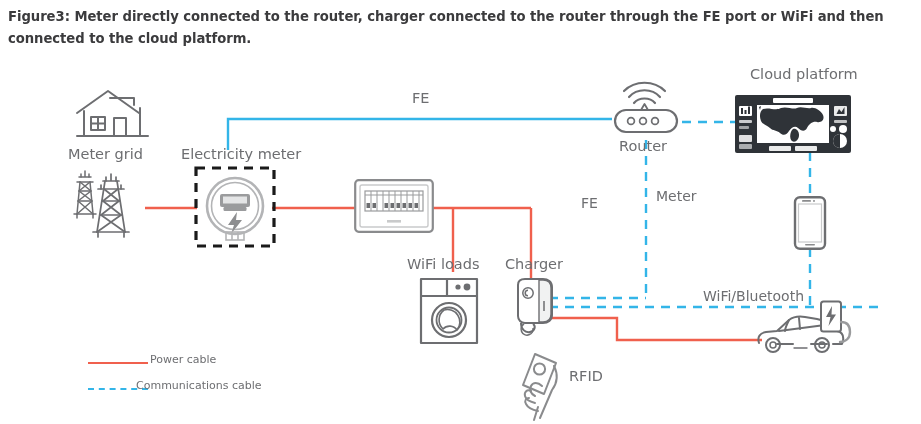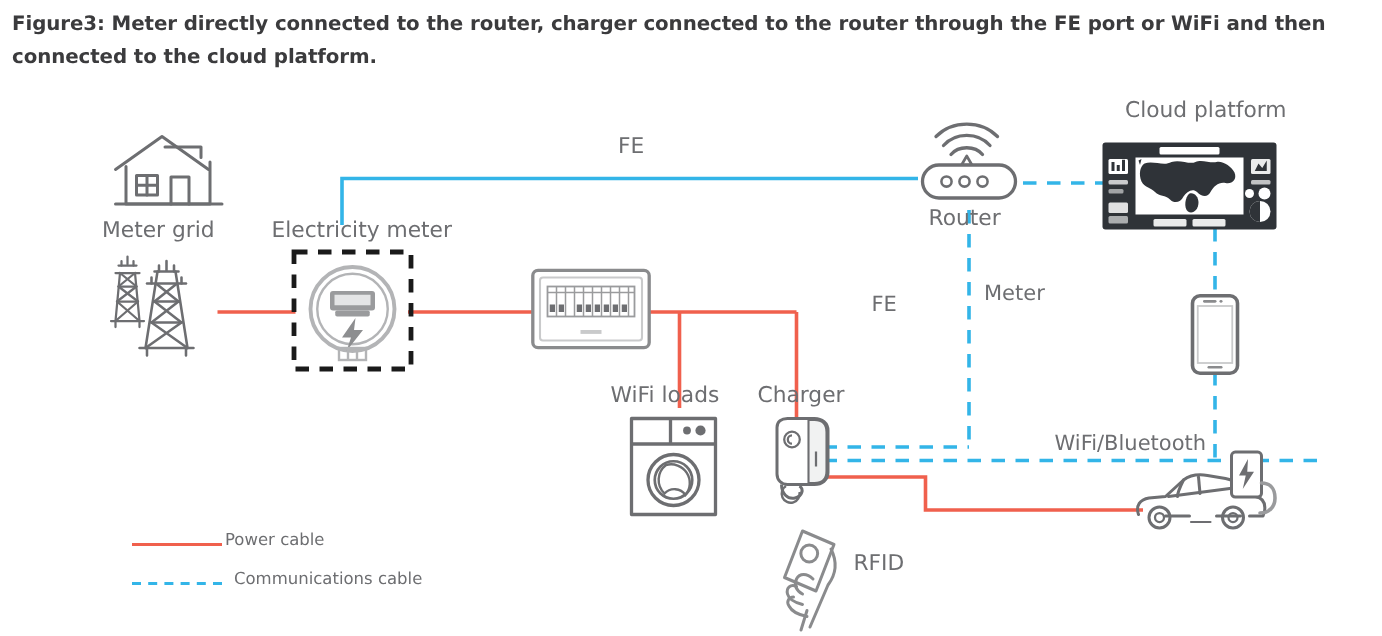--- a/index.html
+++ b/index.html
@@ -271,16 +271,16 @@
   <div class="lbl" style="left:412px;top:90px;">FE</div>
   <div class="lbl sm" style="left:581px;top:195px;">FE</div>
   <div class="lbl sm" style="left:656px;top:188px;">Meter</div>
   <div class="lbl sm" style="left:659px;top:288px;margin-left:44px;">WiFi/Bluetooth</div>
 
   <div class="abs" style="left:88px;top:352px;width:260px;height:50px;">
     <div class="legend-line-solid" style="left:0;top:10px;width:60px;"></div>
     <div class="legend-txt" style="left:62px;top:1px;">Power cable</div>
 
     <div class="legend-line-dash" style="left:0;top:36px;width:60px;"></div>
-    <div class="legend-txt" style="left:68px;top:27px;">Communications cable</div>
+    <div class="legend-txt" style="left:48px;top:27px;">Communications cable</div>
   </div>
 
 </div>
 
 </body></html>

